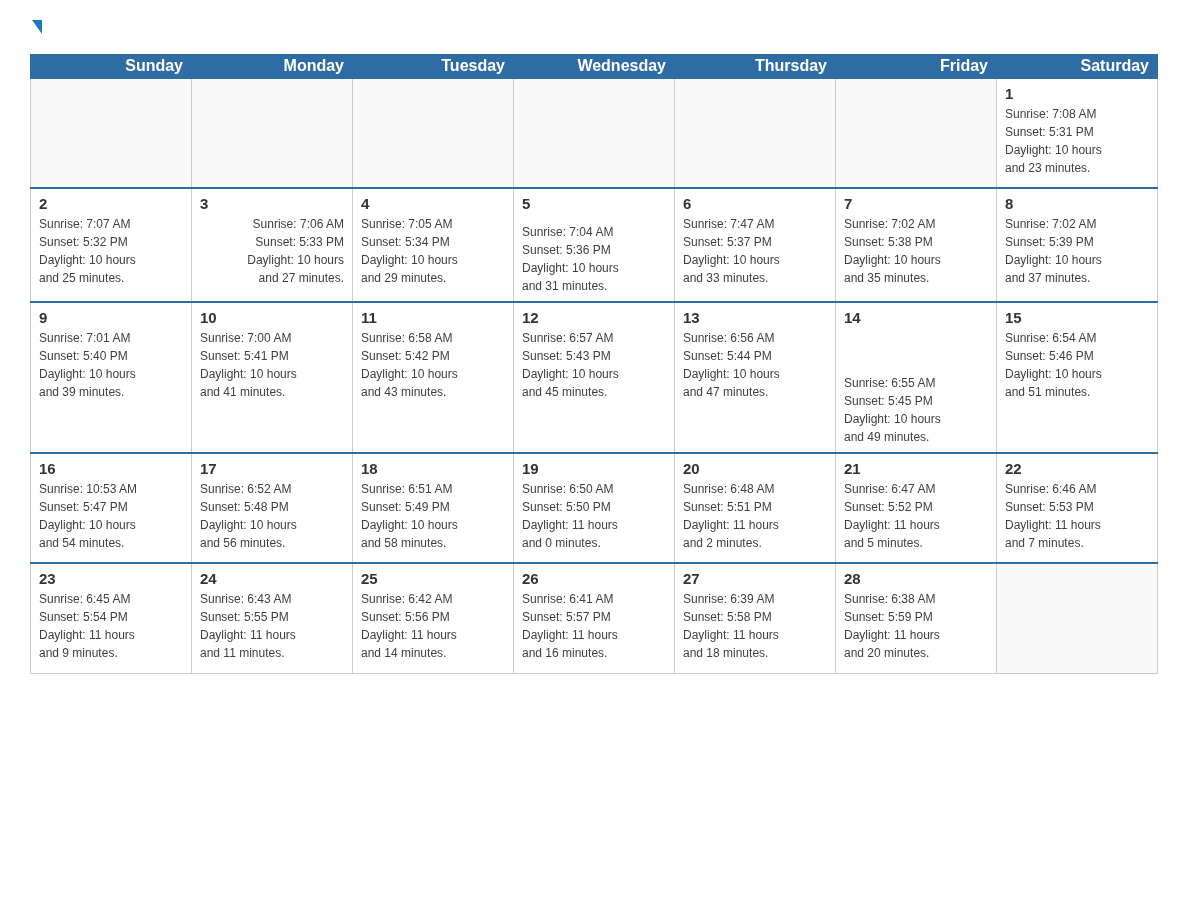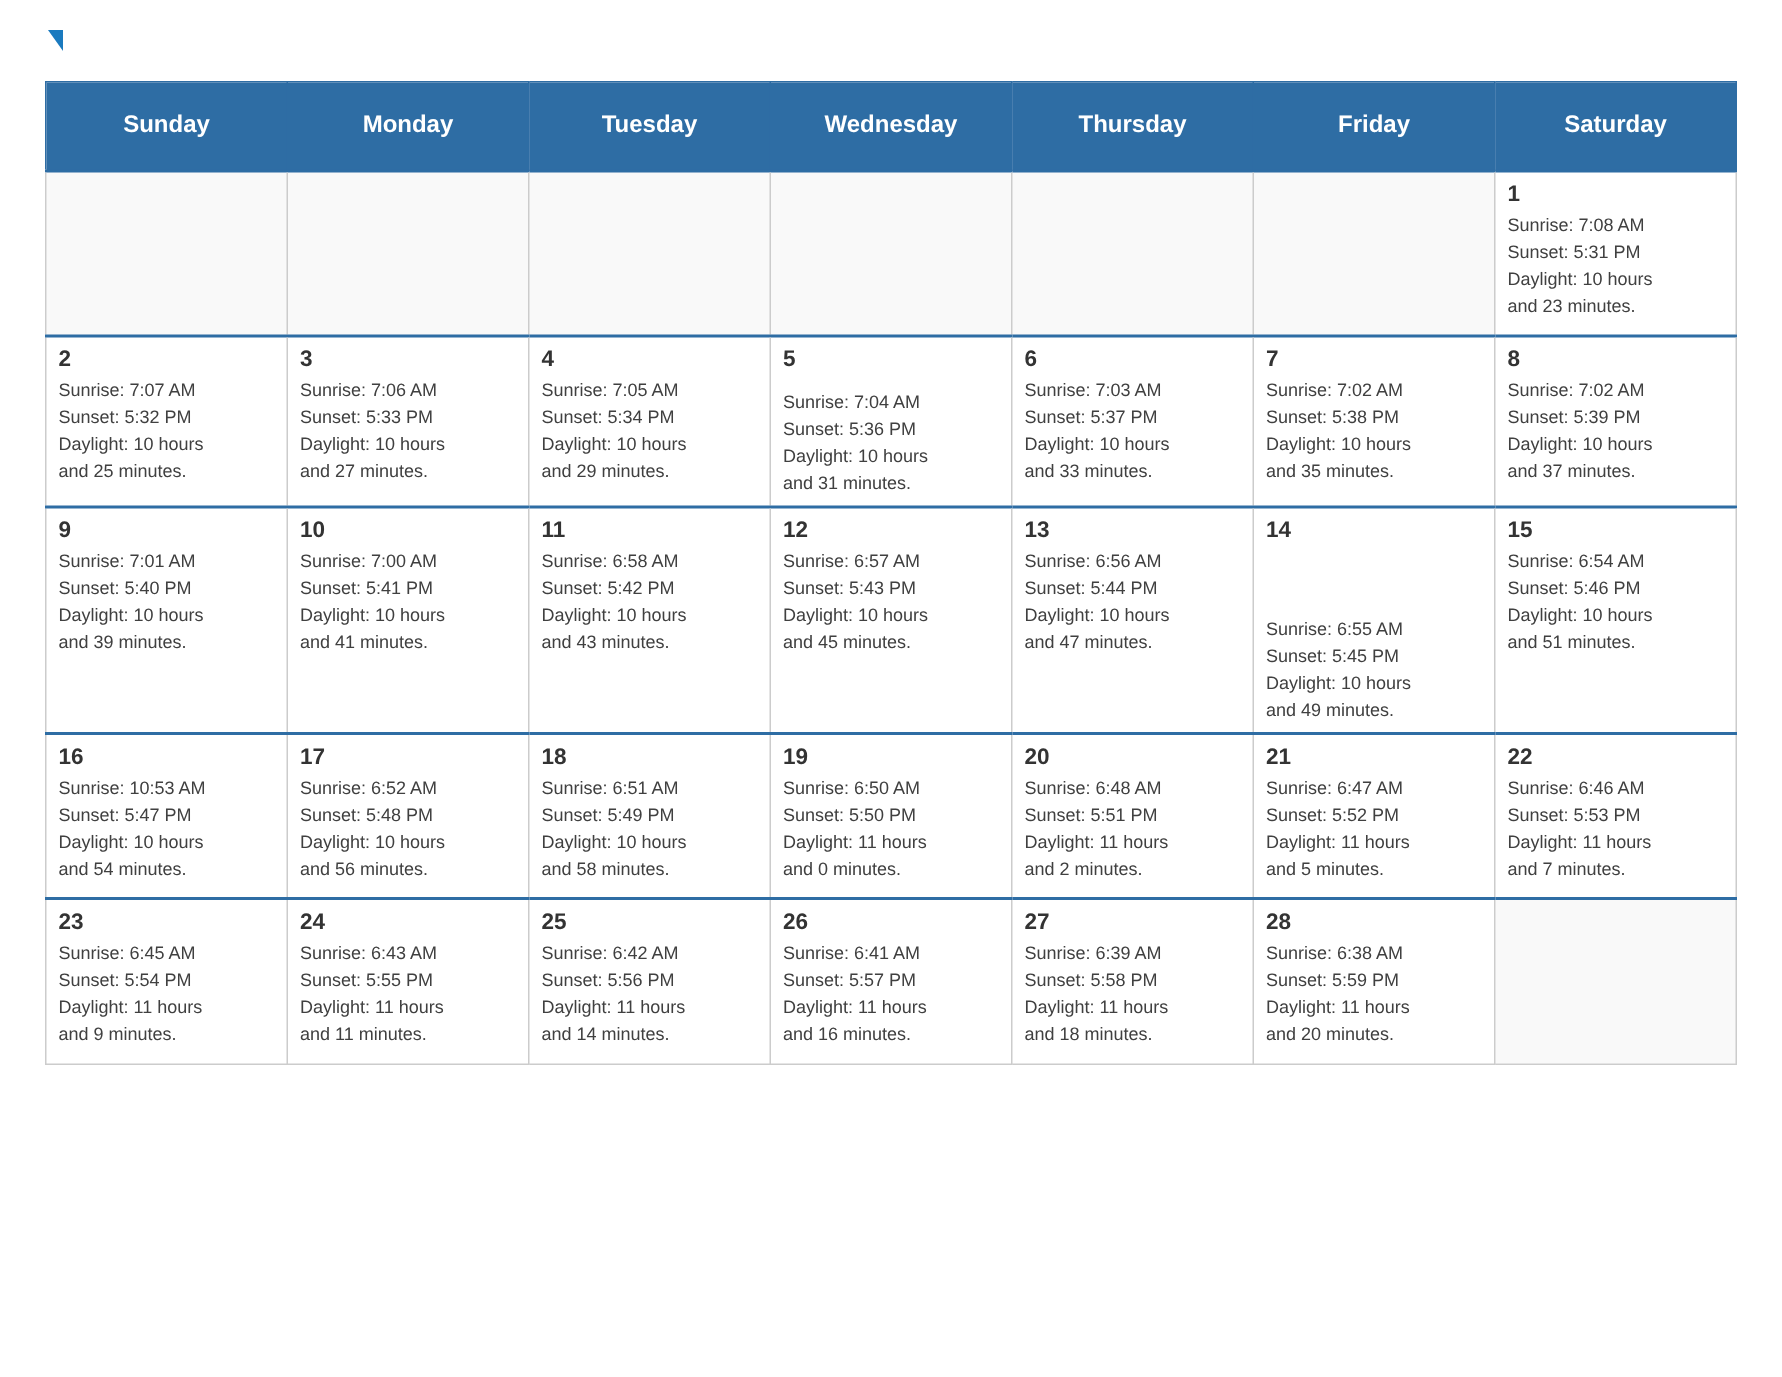--- a/index.html
+++ b/index.html
@@ -63,22 +63,22 @@
     }
     .calendar-table {
       width: 100%;
       border-collapse: collapse;
     }
     .calendar-table th {
       background-color: #2e6da4;
       color: #fff;
       font-size: 16px;
       font-weight: bold;
-      padding: 20px 8px;
-      text-align: center;
+      padding: 2px 8px;
+      text-align: right;
       border: 1px solid #2e6da4;
     }
     .calendar-table td {
       vertical-align: top;
       padding: 6px 8px;
       font-size: 12.5px;
       color: #333;
       border: 1px solid #ccc;
       width: calc(100% / 7);
       min-height: 110px;
@@ -150,42 +150,42 @@
       <tr class="week-row">
         <td>
           <span class="day-number">2</span>
           <div class="day-info" style="white-space: pre-line;">Sunrise: 7:07 AM
 Sunset: 5:32 PM
 Daylight: 10 hours
 and 25 minutes.</div>
         </td>
         <td>
           <span class="day-number">3</span>
-          <div class="day-info" style="white-space: pre-line;">Sunrise: 7:06 AM
+          <div class="day-info" style="white-space: pre-line; text-align: right;">Sunrise: 7:06 AM
 Sunset: 5:33 PM
 Daylight: 10 hours
 and 27 minutes.</div>
         </td>
         <td>
           <span class="day-number">4</span>
           <div class="day-info" style="white-space: pre-line;">Sunrise: 7:05 AM
 Sunset: 5:34 PM
 Daylight: 10 hours
 and 29 minutes.</div>
         </td>
         <td>
           <span class="day-number">5</span>
           <div class="day-info" style="white-space: pre-line; margin-top: 11px;">Sunrise: 7:04 AM
 Sunset: 5:36 PM
 Daylight: 10 hours
 and 31 minutes.</div>
         </td>
         <td>
           <span class="day-number">6</span>
-          <div class="day-info" style="white-space: pre-line;">Sunrise: 7:03 AM
+          <div class="day-info" style="white-space: pre-line;">Sunrise: 7:47 AM
 Sunset: 5:37 PM
 Daylight: 10 hours
 and 33 minutes.</div>
         </td>
         <td>
           <span class="day-number">7</span>
           <div class="day-info" style="white-space: pre-line;">Sunrise: 7:02 AM
 Sunset: 5:38 PM
 Daylight: 10 hours
 and 35 minutes.</div>

